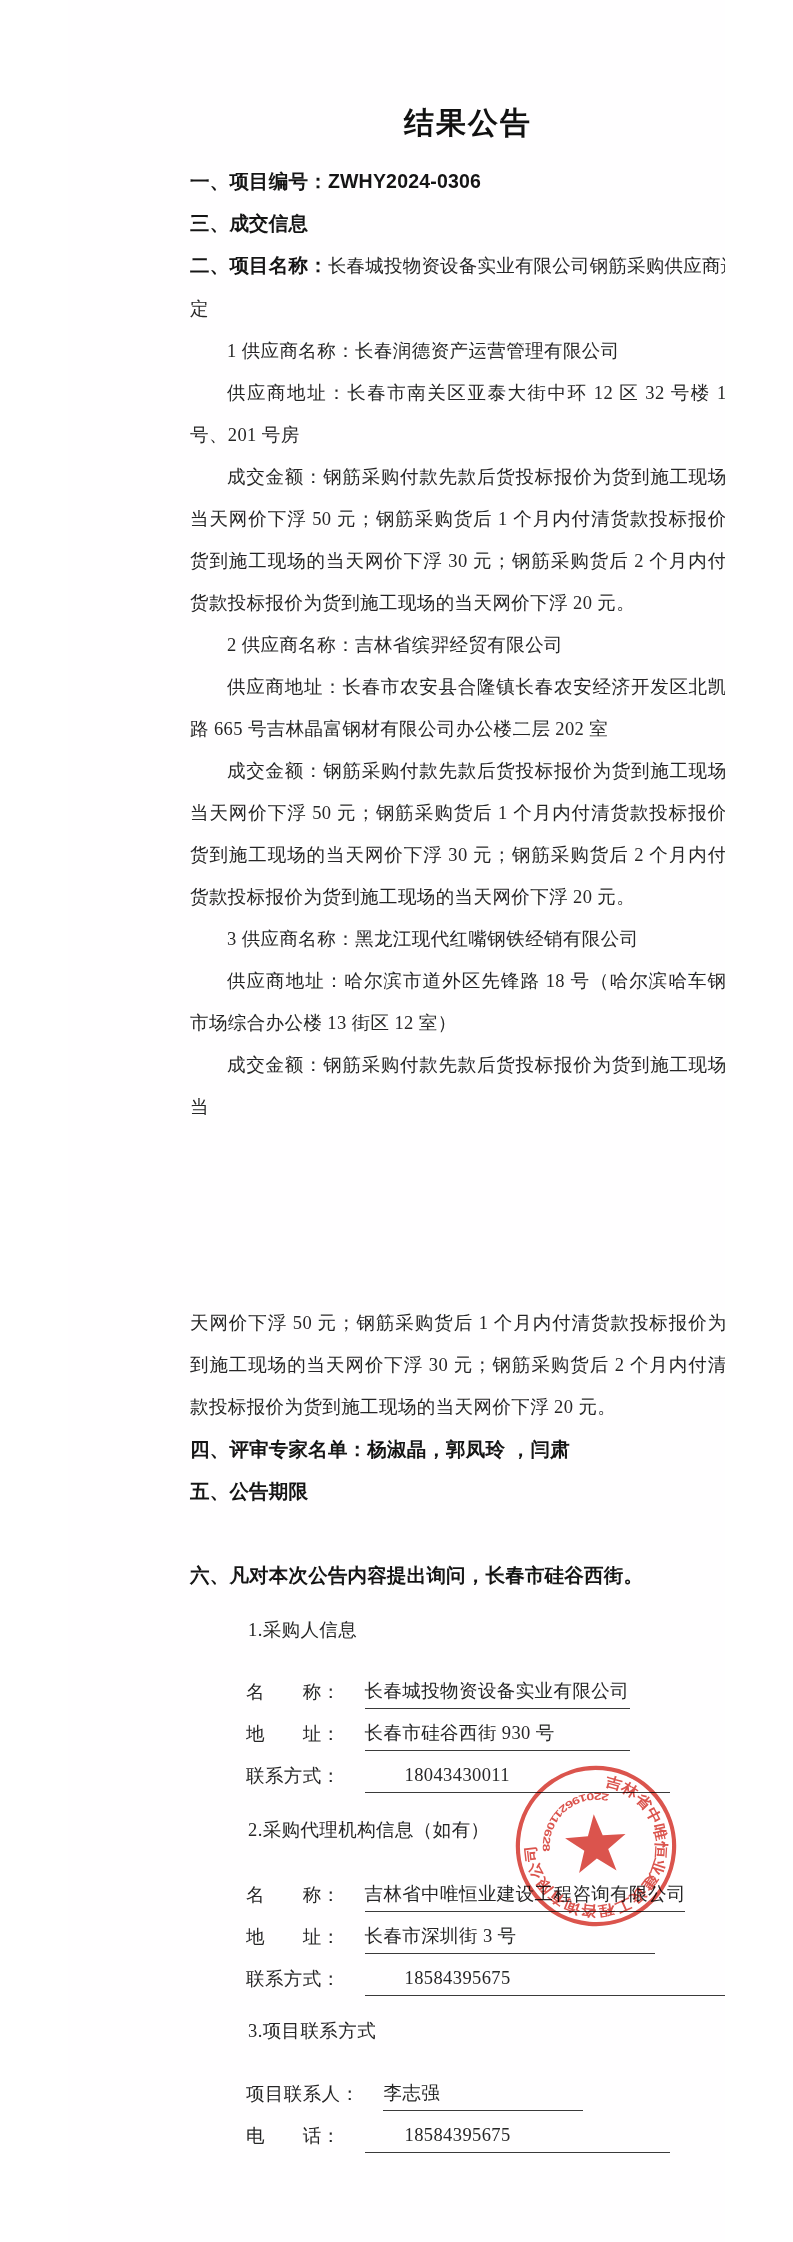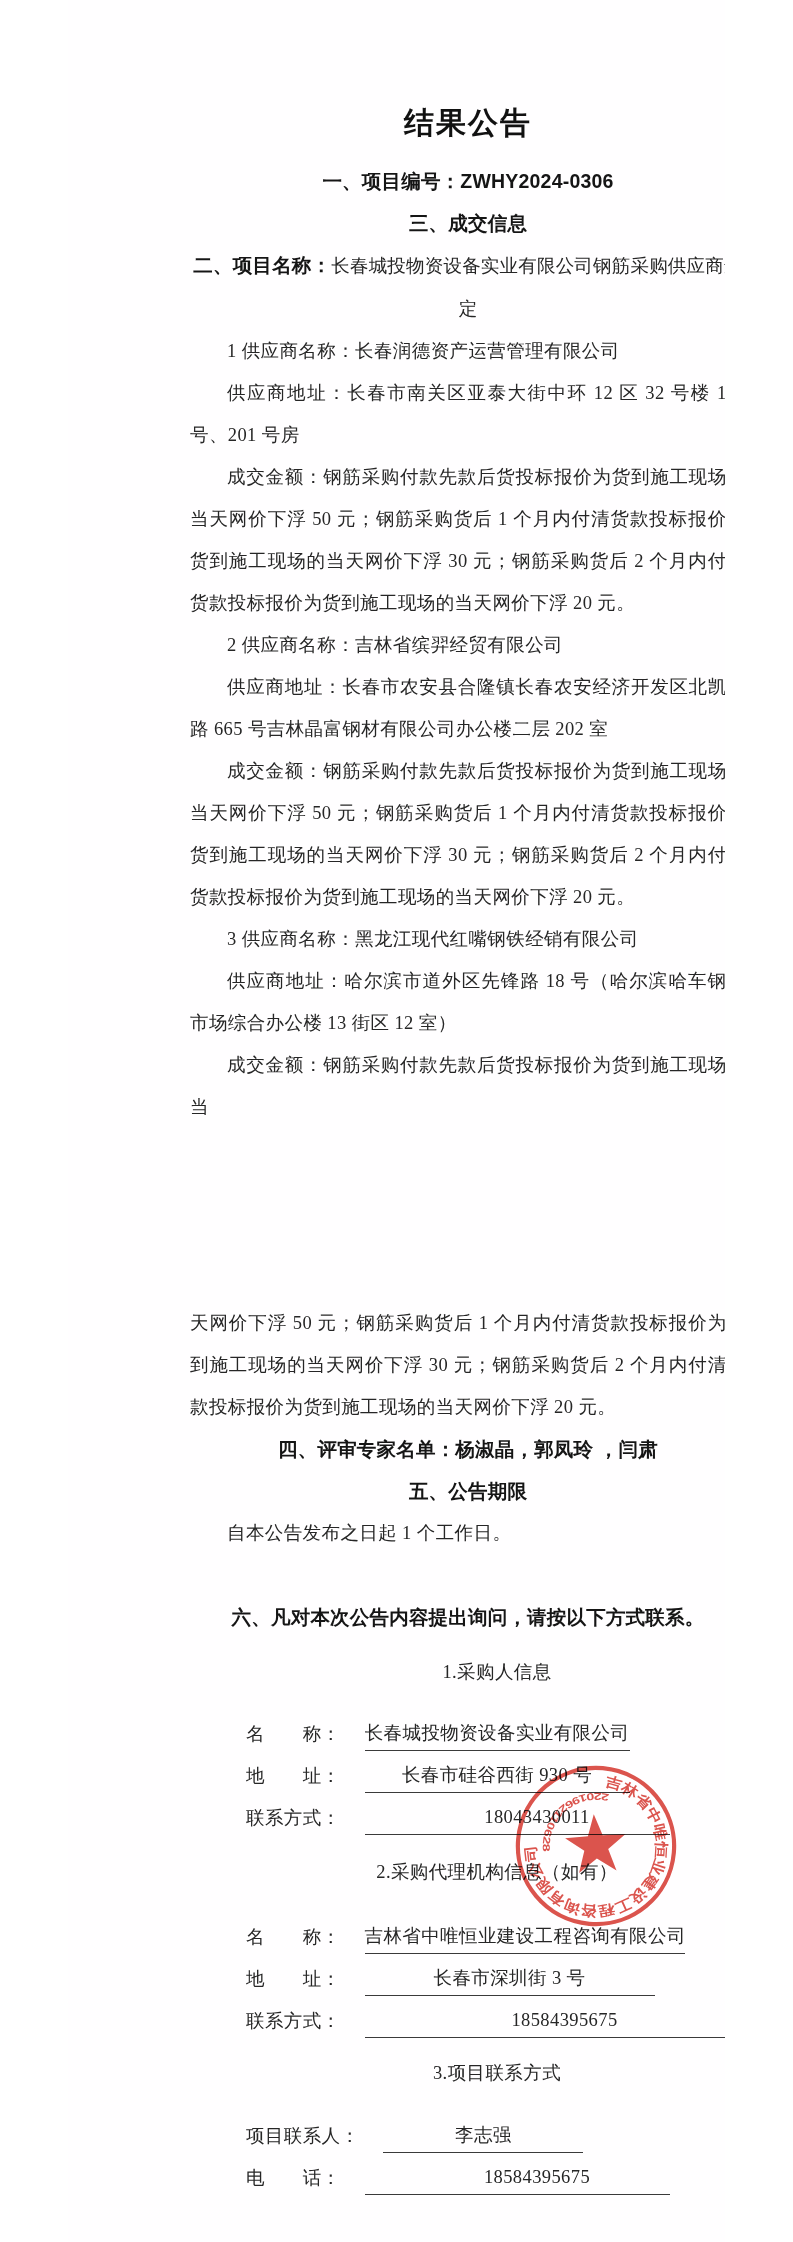--- a/index.html
+++ b/index.html
@@ -7,21 +7,21 @@
     position:relative;width:657px;height:2242px;margin:0 auto;
     background:#fffeff;overflow:hidden;
     font-family:"Liberation Serif",serif;color:#262626;
   }
   .content{position:absolute;left:122px;top:103px;width:556px;}
   .title{
     margin:0 0 17px 0;text-align:center;font-size:30px;line-height:40px;
     font-family:"Liberation Sans",sans-serif;font-weight:700;color:#111;
     letter-spacing:2px;
   }
-  p{margin:0;font-size:18.5px;line-height:42px;letter-spacing:0.4px;text-align:center;}
+  p{margin:0;font-size:18.5px;line-height:42px;letter-spacing:0.4px;}
   .hd{
     font-family:"Liberation Sans",sans-serif;font-weight:700;color:#151515;
     font-size:19.5px;letter-spacing:0.2px;
   }
   .hd .kai{font-family:"Liberation Serif",serif;font-weight:400;color:#262626;font-size:18.5px;}
   .bp{text-indent:37px;text-align:justify;text-justify:inter-ideograph;}
   .spacer-pagebreak{height:174px;}
   .spacer-sec{height:42px;}
   .sub{margin-left:58px;margin-top:13px;}
   .sub2{margin-top:16px;font-family:Liberation Serif, serif;}
@@ -73,25 +73,24 @@
     <p class="bp">供应商地址：哈尔滨市道外区先锋路 18 号（哈尔滨哈车钢材市场综合办公楼 13 街区 12 室）</p>
     <p class="bp">成交金额：钢筋采购付款先款后货投标报价为货到施工现场的当</p>
 
     <div class="spacer-pagebreak"></div>
 
     <p class="bp" style="text-indent:0;">天网价下浮 50 元；钢筋采购货后 1 个月内付清货款投标报价为货到施工现场的当天网价下浮 30 元；钢筋采购货后 2 个月内付清货款投标报价为货到施工现场的当天网价下浮 20 元。</p>
 
     <p class="hd">四、评审专家名单：杨淑晶，郭凤玲 ，闫肃</p>
 
     <p class="hd">五、公告期限</p>
-    <p class="bp">自本公告发布之日起 1 个工作日。</p>
 
     <div class="spacer-sec"></div>
 
-    <p class="hd">六、凡对本次公告内容提出询问，请按以下方式联系。</p>
+    <p class="hd">六、凡对本次公告内容提出询问，长春市硅谷西街。</p>
 
     <p class="sub">1.采购人信息</p>
     <p class="crow mt16">
         <span class="clabel">名　　称：</span>
         <span class="cval w265">长春城投物资设备实业有限公司</span>
       </p>
     <p class="crow">
         <span class="clabel">地　　址：</span>
         <span class="cval w265">长春市硅谷西街 930 号</span>
       </p>

